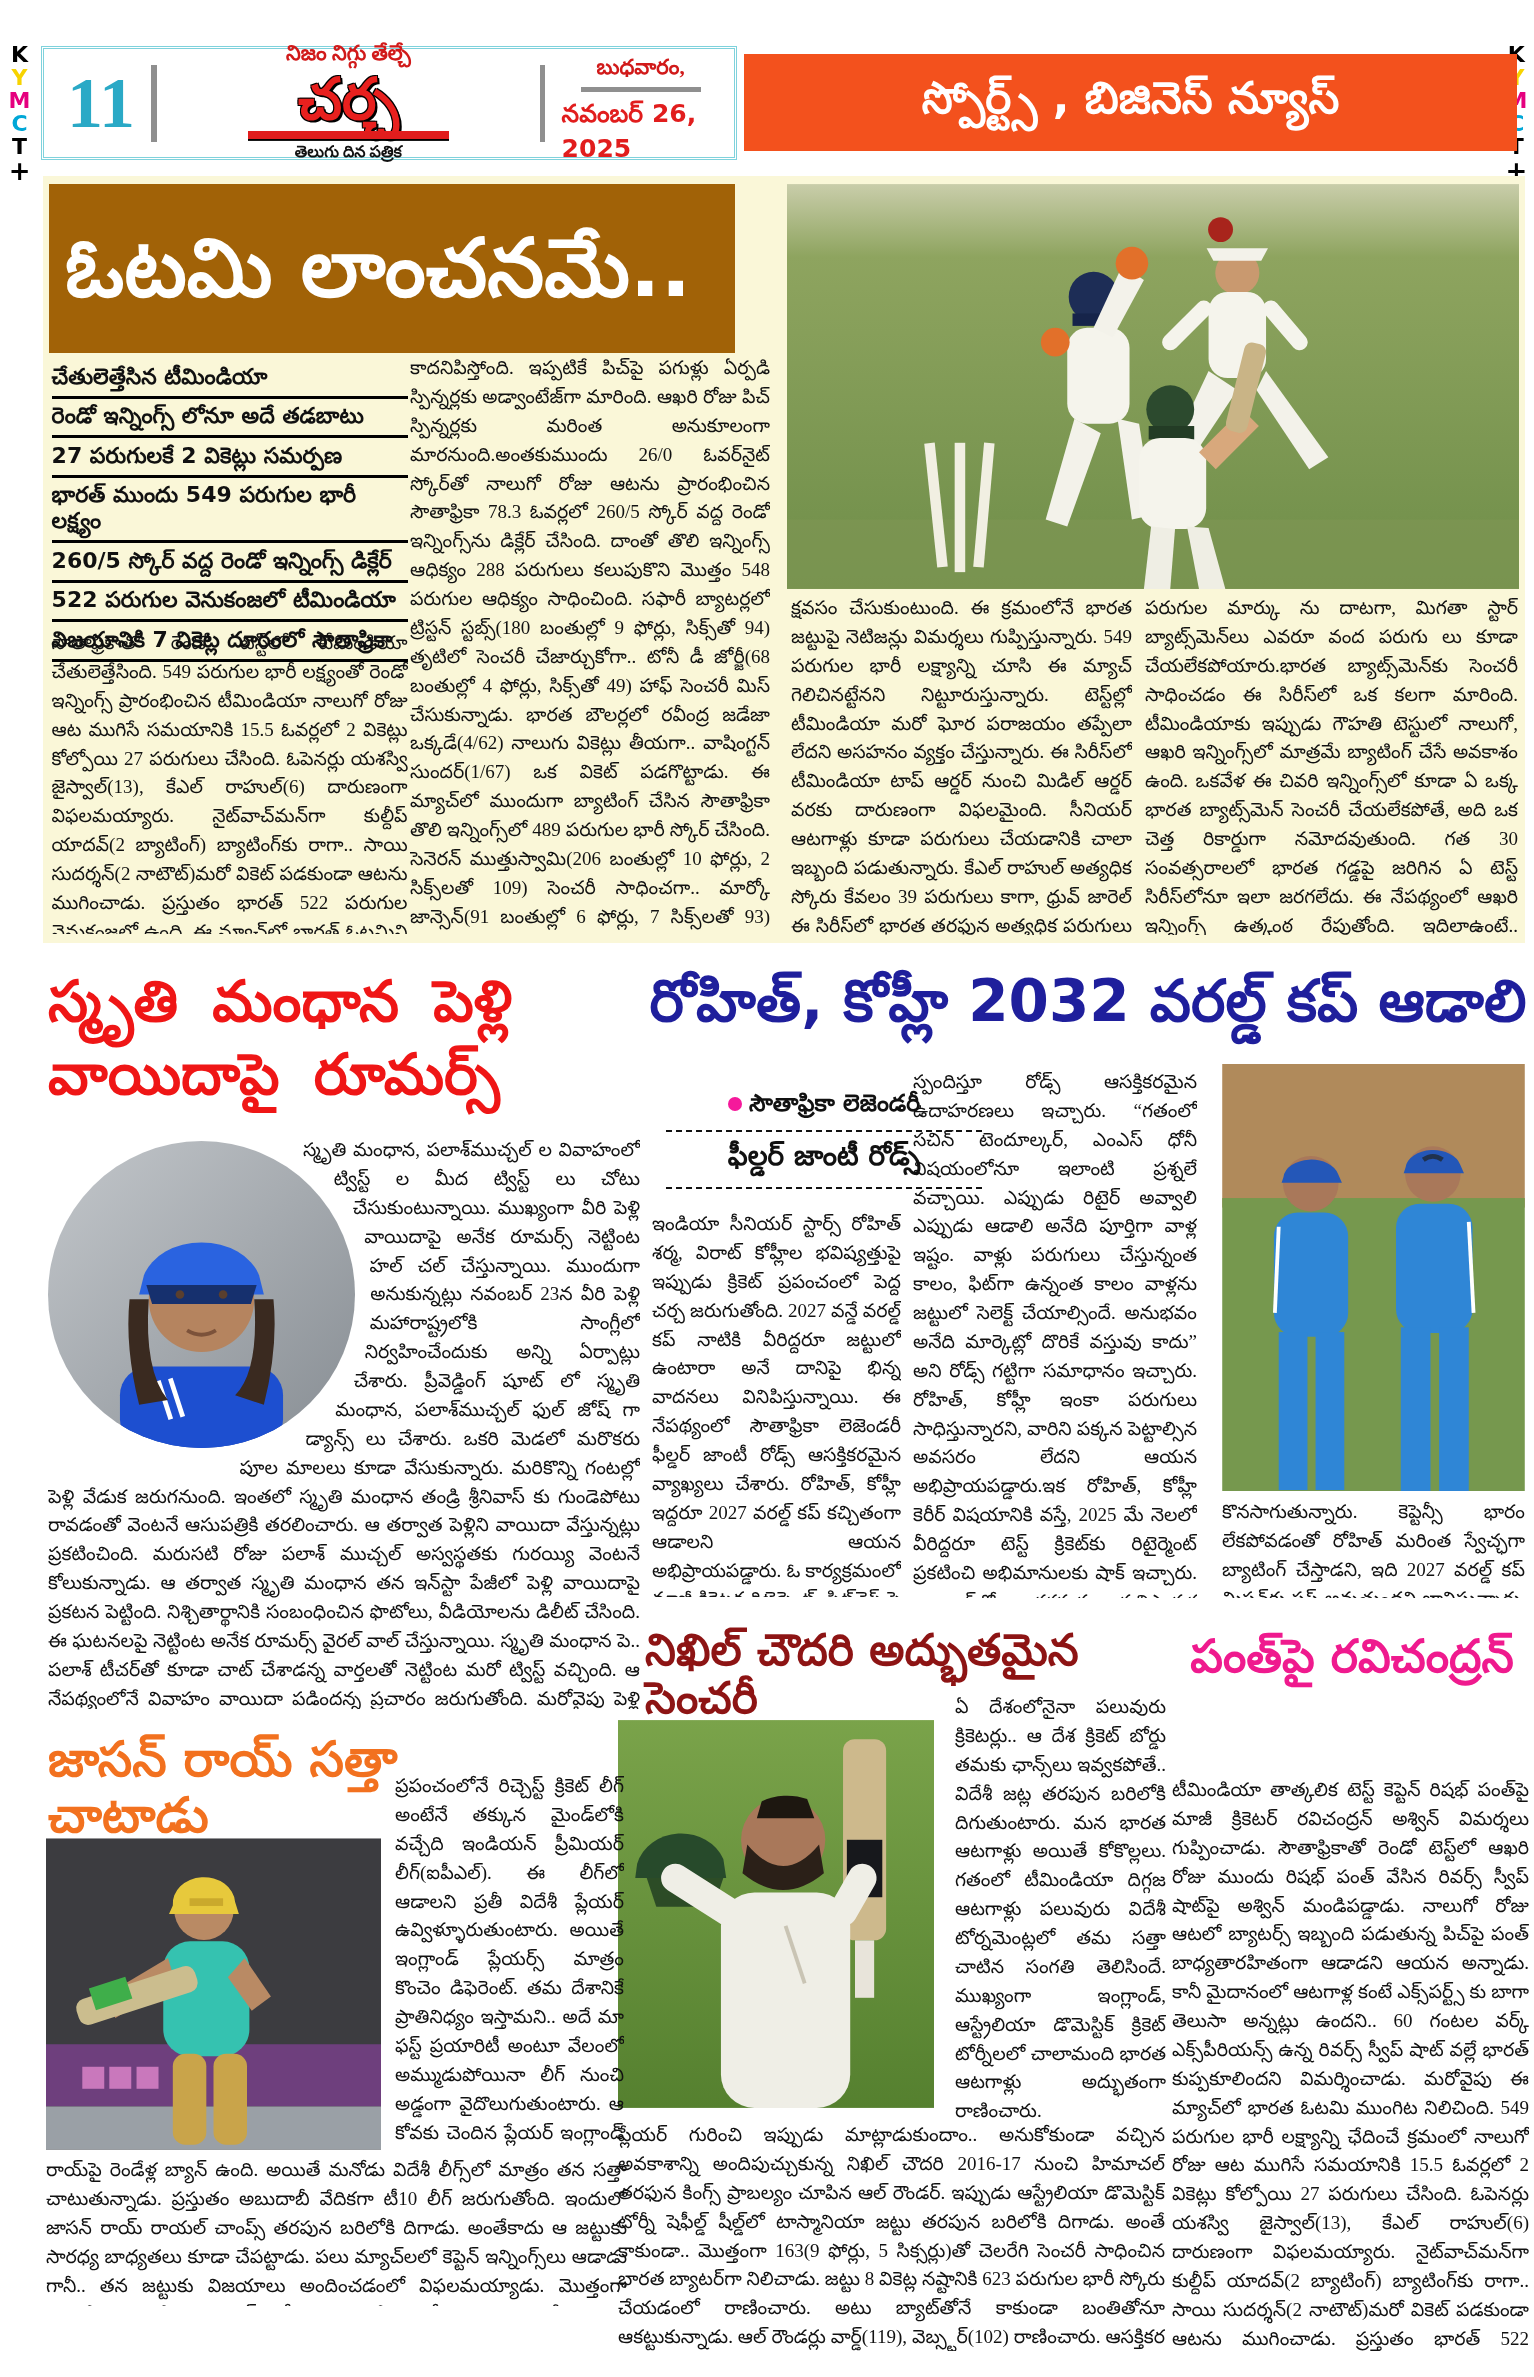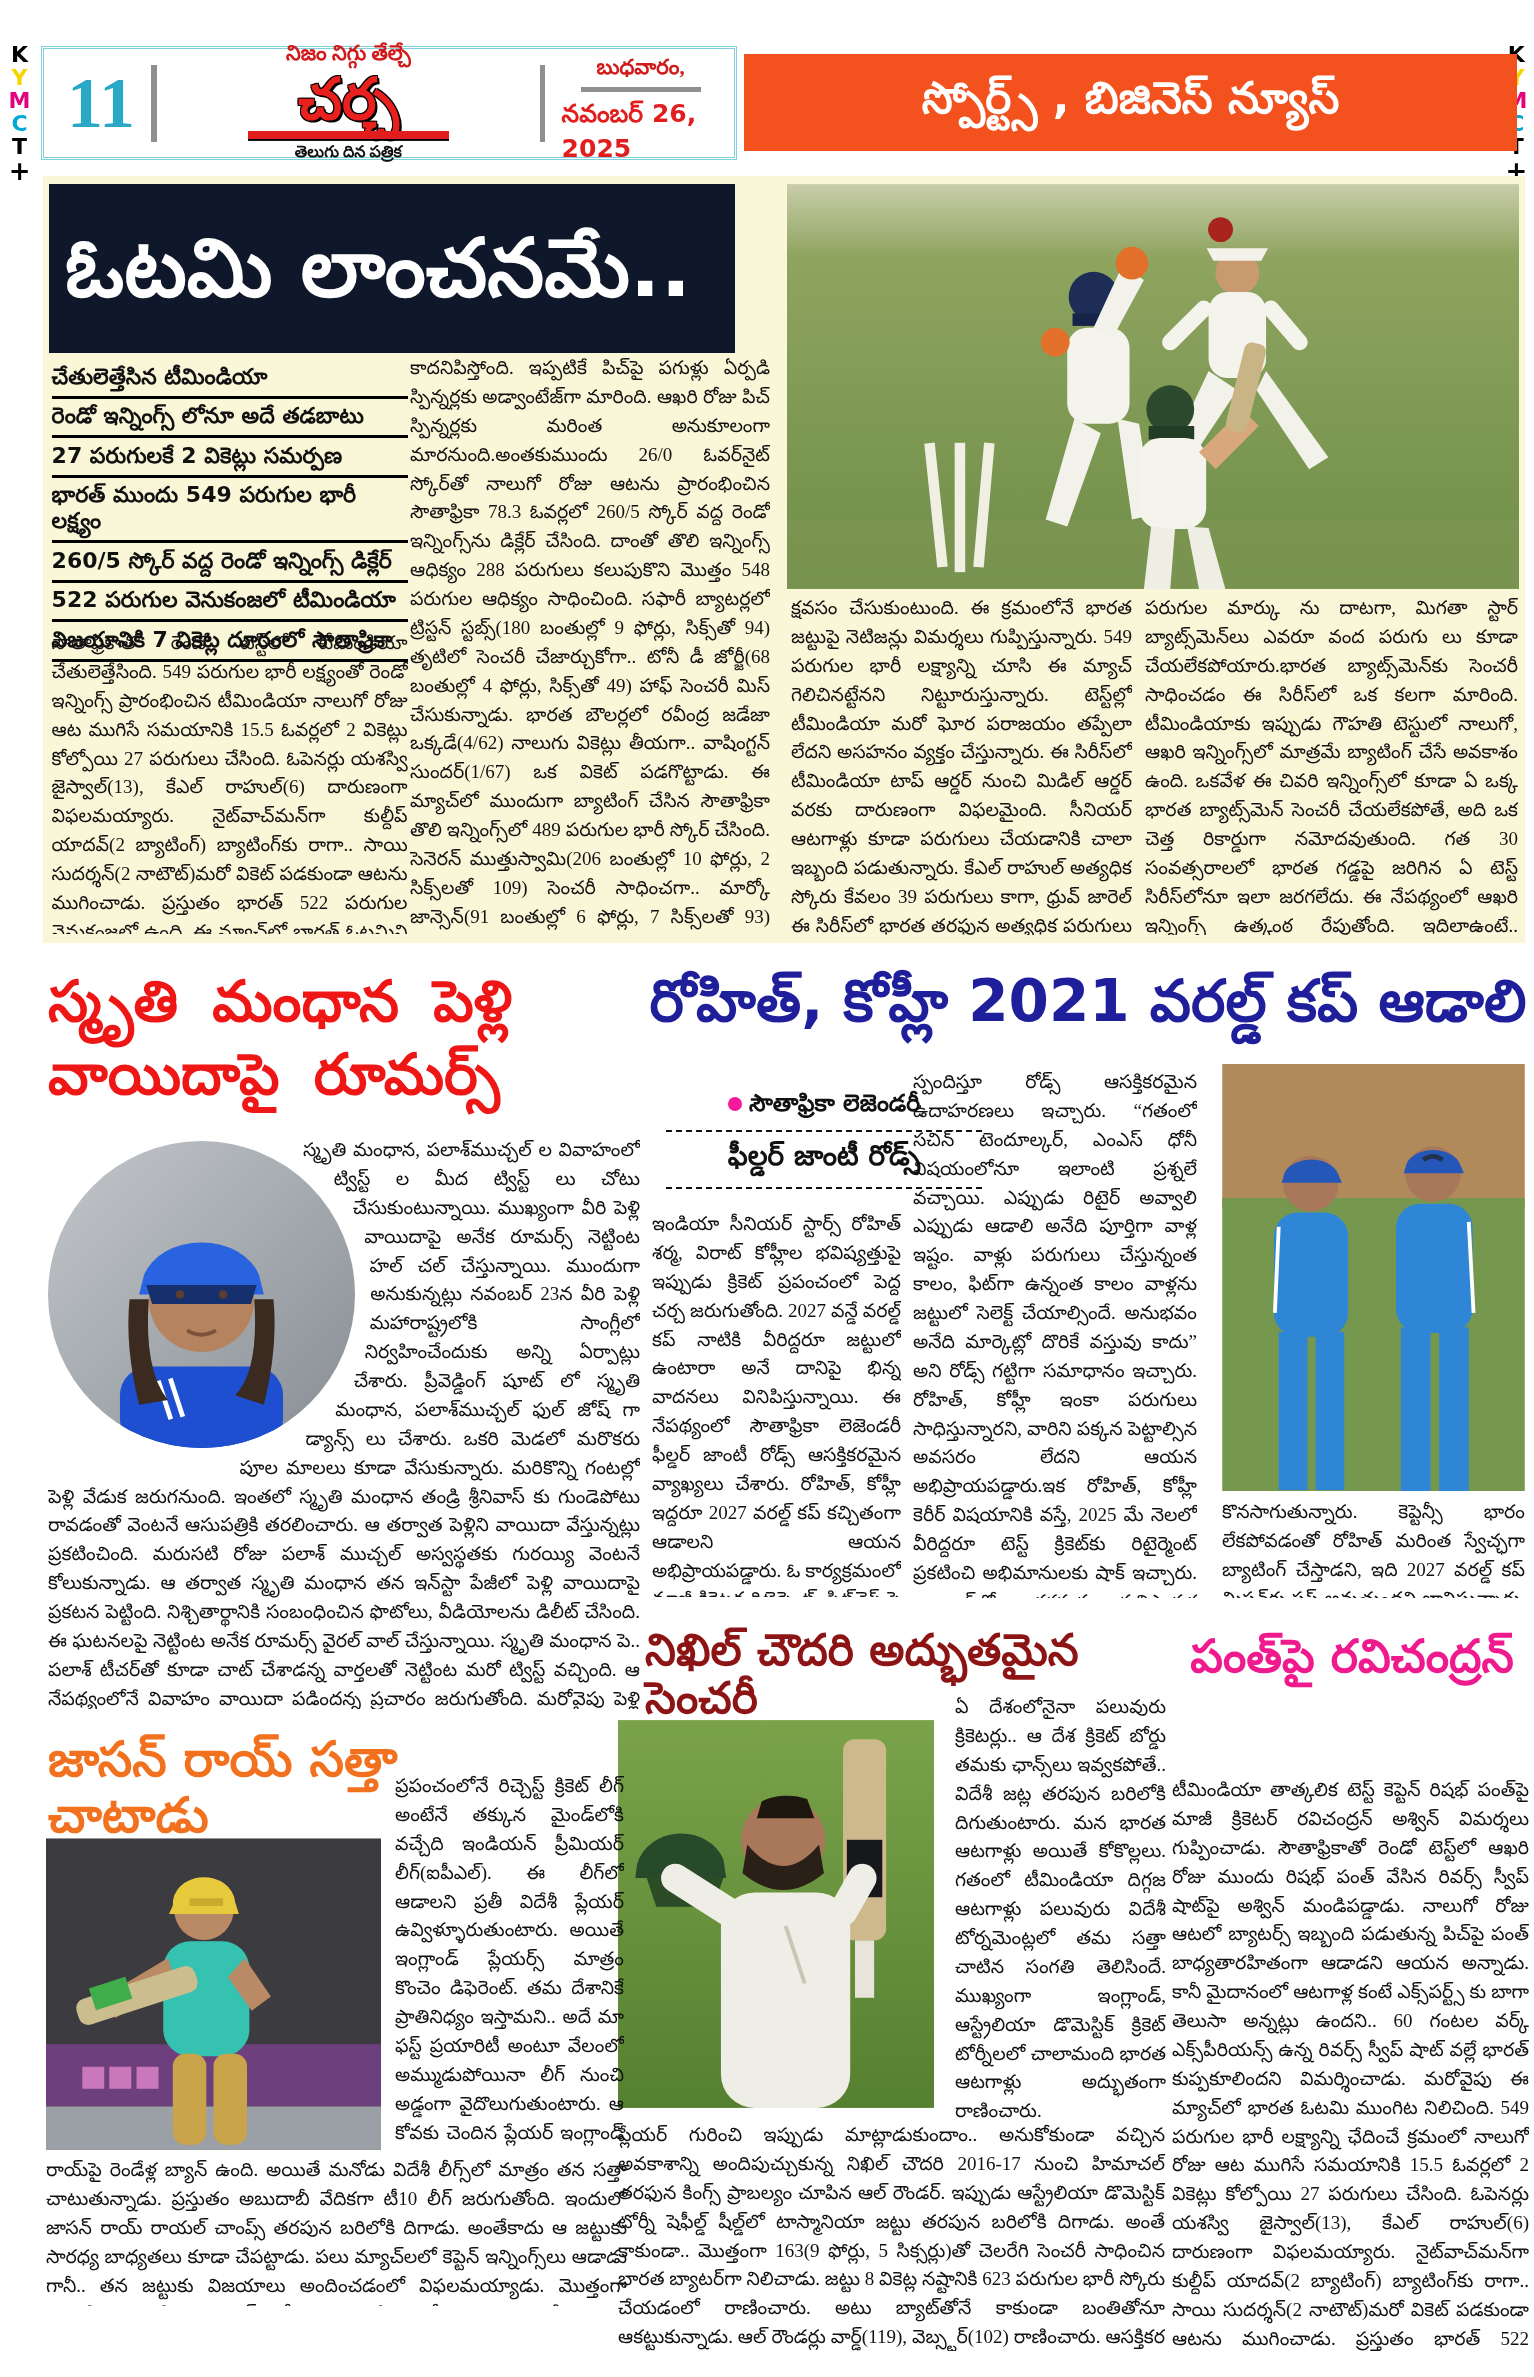--- a/index.html
+++ b/index.html
@@ -23,21 +23,21 @@
   .tagline-bottom{font-size:16px;color:#111;font-weight:bold;margin-top:3.8px;}
   .datebox{width:158px;display:flex;flex-direction:column;align-items:center;margin-right:14.4px;}
   .day{font-size:21px;color:#d11a1a;font-weight:bold;margin-top:12px;}
   .day-rule{width:120px;height:4.3px;background:#8f8f8f;margin:3.8px 0 7.7px 0;}
   .date{font-size:25px;color:#e11d1d;font-weight:bold;font-family:"DejaVu Sans", sans-serif;}
   .banner{position:absolute;left:744px;top:54px;width:773px;height:97px;background:#f3511d;
           display:flex;align-items:center;justify-content:center;}
   .banner-text{font-family:"DejaVu Sans", sans-serif;font-size:44px;font-weight:bold;color:#ffffff;}
   
   .main-story{position:absolute;left:43px;top:176px;width:1482px;height:767px;background:#faf7d8;}
-  .purple-box{position:absolute;left:5.8px;top:7.7px;width:686px;height:169px;background:#0f172a;
+  .purple-box{position:absolute;left:5.8px;top:7.7px;width:686px;height:169px;background:#a16207;
               display:flex;align-items:center;text-align:right;}
   .purple-box .h{font-family:"DejaVu Sans", sans-serif;font-size:81px;font-weight:bold;color:#fff;
                  padding-left:16.3px;line-height:1;}
   .main-photo{position:absolute;left:744px;top:7.7px;width:732px;height:405px;overflow:hidden;}
   .facts{position:absolute;left:8.6px;top:183px;width:356px;}
   .fact-row{font-family:"DejaVu Sans", sans-serif;font-weight:bold;font-size:22px;line-height:1.18;
             padding:4.8px 0 5.8px 0;border-bottom:3.8px solid #000;}
   .col{position:absolute;text-align:justify;font-size:19px;line-height:1.52;overflow:hidden;}
   .lead-col1{left:8.6px;top:453px;width:356px;height:305px;}
   .lead-col2{left:367px;top:178px;width:360px;height:580px;}
@@ -221,21 +221,21 @@
         <path d="M200 280 a125 95 0 0 1 240 0 l10 40 h-260 z" fill="#2a63e0"></path>
         <path d="M205 300 h230 l-12 40 h-206 z" fill="#16306e"></path>
         <circle cx="275" cy="320" r="9" fill="#5a3f2e"></circle>
         <circle cx="365" cy="320" r="9" fill="#5a3f2e"></circle>
         <path d="M290 395 q30 18 60 0" stroke="#7c523a" stroke-width="8" fill="none"></path>
       </svg>
     </div>
     <span>స్మృతి మంధాన, పలాశ్‌ముచ్చల్ ల వివాహంలో ట్విస్ట్ ల మీద ట్విస్ట్ లు చోటు చేసుకుంటున్నాయి. ముఖ్యంగా వీరి పెళ్లి వాయిదాపై అనేక రూమర్స్ నెట్టింట హల్ చల్ చేస్తున్నాయి. ముందుగా అనుకున్నట్లు నవంబర్ 23న వీరి పెళ్లి మహారాష్ట్రలోకి సాంగ్లీలో నిర్వహించేందుకు అన్ని ఏర్పాట్లు చేశారు. ప్రీవెడ్డింగ్ షూట్ లో స్మృతి మంధాన, పలాశ్‌ముచ్చల్ ఫుల్ జోష్ గా డ్యాన్స్ లు చేశారు. ఒకరి మెడలో మరొకరు పూల మాలలు కూడా వేసుకున్నారు. మరికొన్ని గంటల్లో పెళ్లి వేడుక జరుగనుంది. ఇంతలో స్మృతి మంధాన తండ్రి శ్రీనివాస్ కు గుండెపోటు రావడంతో వెంటనే ఆసుపత్రికి తరలించారు. ఆ తర్వాత పెళ్లిని వాయిదా వేస్తున్నట్లు ప్రకటించింది. మరుసటి రోజు పలాశ్ ముచ్చల్ అస్వస్థతకు గురయ్యి వెంటనే కోలుకున్నాడు. ఆ తర్వాత స్మృతి మంధాన తన ఇన్‌స్టా పేజీలో పెళ్లి వాయిదాపై ప్రకటన పెట్టింది. నిశ్చితార్థానికి సంబంధించిన ఫొటోలు, వీడియోలను డిలీట్ చేసింది. ఈ ఘటనలపై నెట్టింట అనేక రూమర్స్ వైరల్ వాల్ చేస్తున్నాయి. స్మృతి మంధాన పె.. పలాశ్ టీచర్‌తో కూడా చాట్ చేశాడన్న వార్తలతో నెట్టింట మరో ట్విస్ట్ వచ్చింది. ఆ నేపథ్యంలోనే వివాహం వాయిదా పడిందన్న ప్రచారం జరుగుతోంది. మరోవైపు పెళ్లి వాయిదాకు స్మృతి మంధాన తండ్రి ఆరోగ్యమే కారణమని కుటుంబ సభ్యులు చెబుతున్నారు. ప్రస్తుతం ఈ రెండు కుటుంబాలుకూడా ఒత్తిడిలో ఉన్నాయి. ఈ సున్నితమైన పరిస్థితిలో ఎవరి కుటుంబాలకు గోప్యతను ఇవ్వాలని కోరుతున్నారు. మొత్తం స్మృతి మంధాన, పలాశ్‌ముచ్చల్ ల ఎపిసోడ్ సోషల్ మీడియాలో ట్రెండింగ్ గా మారింది.</span>
   </div>
 
-  <div class="headline h-blue rohit-headline">రోహిత్, కోహ్లీ 2021 వరల్డ్ కప్ ఆడాలి</div>
+  <div class="headline h-blue rohit-headline">రోహిత్, కోహ్లీ 2032 వరల్డ్ కప్ ఆడాలి</div>
   <div class="byline">
     <div class="byline-1"><span class="byline-dot"></span><span>సౌతాఫ్రికా లెజెండరీ</span></div>
     <hr class="byline-rule">
     <div class="byline-2">ఫీల్డర్ జాంటీ రోడ్స్</div>
     <hr class="byline-rule">
   </div>
   <div class="col rohit-col1">ఇండియా సీనియర్ స్టార్స్ రోహిత్ శర్మ, విరాట్ కోహ్లీల భవిష్యత్తుపై ఇప్పుడు క్రికెట్ ప్రపంచంలో పెద్ద చర్చ జరుగుతోంది. 2027 వన్డే వరల్డ్ కప్ నాటికి వీరిద్దరూ జట్టులో ఉంటారా అనే దానిపై భిన్న వాదనలు వినిపిస్తున్నాయి. ఈ నేపథ్యంలో సౌతాఫ్రికా లెజెండరీ ఫీల్డర్ జాంటీ రోడ్స్ ఆసక్తికరమైన వ్యాఖ్యలు చేశారు. రోహిత్, కోహ్లీ ఇద్దరూ 2027 వరల్డ్ కప్ కచ్చితంగా ఆడాలని ఆయన అభిప్రాయపడ్డారు. ఓ కార్యక్రమంలో మాజీ క్రికెటర్ల రిటైర్మెంట్, ఫిట్‌నెస్ పై వచ్చిన ప్రశ్నలకు సమాధానమిస్తూ ఆయన అభిప్రాయం వెల్లడించారు.</div>
   <div class="col rohit-col2">స్పందిస్తూ రోడ్స్ ఆసక్తికరమైన ఉదాహరణలు ఇచ్చారు. “గతంలో సచిన్ టెందూల్కర్, ఎంఎస్ ధోనీ విషయంలోనూ ఇలాంటి ప్రశ్నలే వచ్చాయి. ఎప్పుడు రిటైర్ అవ్వాలి ఎప్పుడు ఆడాలి అనేది పూర్తిగా వాళ్ల ఇష్టం. వాళ్లు పరుగులు చేస్తున్నంత కాలం, ఫిట్‌గా ఉన్నంత కాలం వాళ్లను జట్టులో సెలెక్ట్ చేయాల్సిందే. అనుభవం అనేది మార్కెట్లో దొరికే వస్తువు కాదు” అని రోడ్స్ గట్టిగా సమాధానం ఇచ్చారు. రోహిత్, కోహ్లీ ఇంకా పరుగులు సాధిస్తున్నారని, వారిని పక్కన పెట్టాల్సిన అవసరం లేదని ఆయన అభిప్రాయపడ్డారు.ఇక రోహిత్, కోహ్లీ కెరీర్ విషయానికి వస్తే, 2025 మే నెలలో వీరిద్దరూ టెస్ట్ క్రికెట్‌కు రిటైర్మెంట్ ప్రకటించి అభిమానులకు షాక్ ఇచ్చారు. ఇంగ్లాండ్‌తో జరగనున్న ప్రతిష్టాత్మక అండర్సన్-టెండూల్కర్ ట్రోఫీ 2025కి ముందే వీరు సుదీర్ఘ ఫార్మాట్ నుంచి తప్పుకున్నారు. ప్రస్తుతం వీరిద్దరూ వన్డే ఫార్మాట్‌లో మాత్రమే</div>
   <div class="rohit-photo">
     <svg width="303" height="427" viewBox="0 0 632 892">

